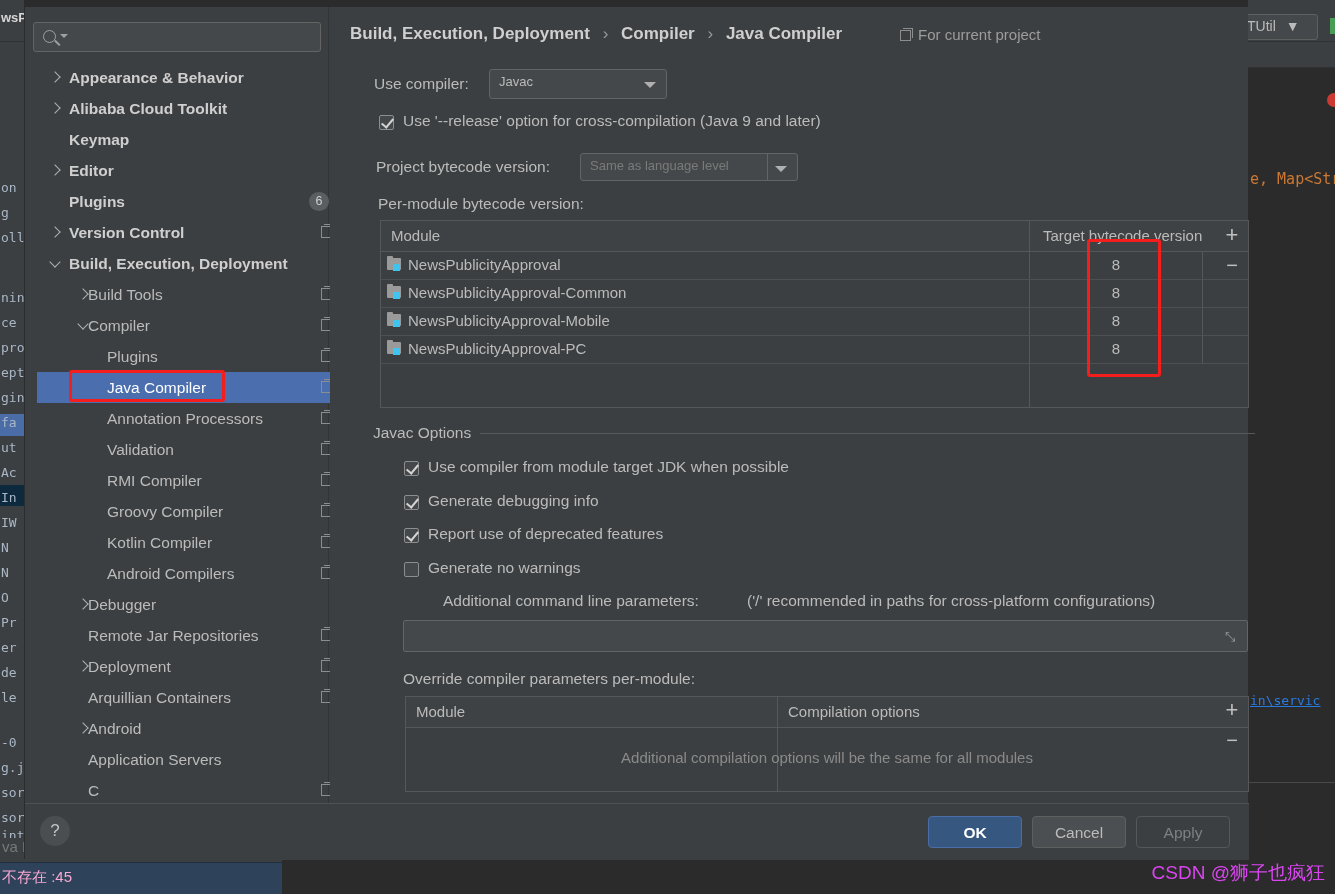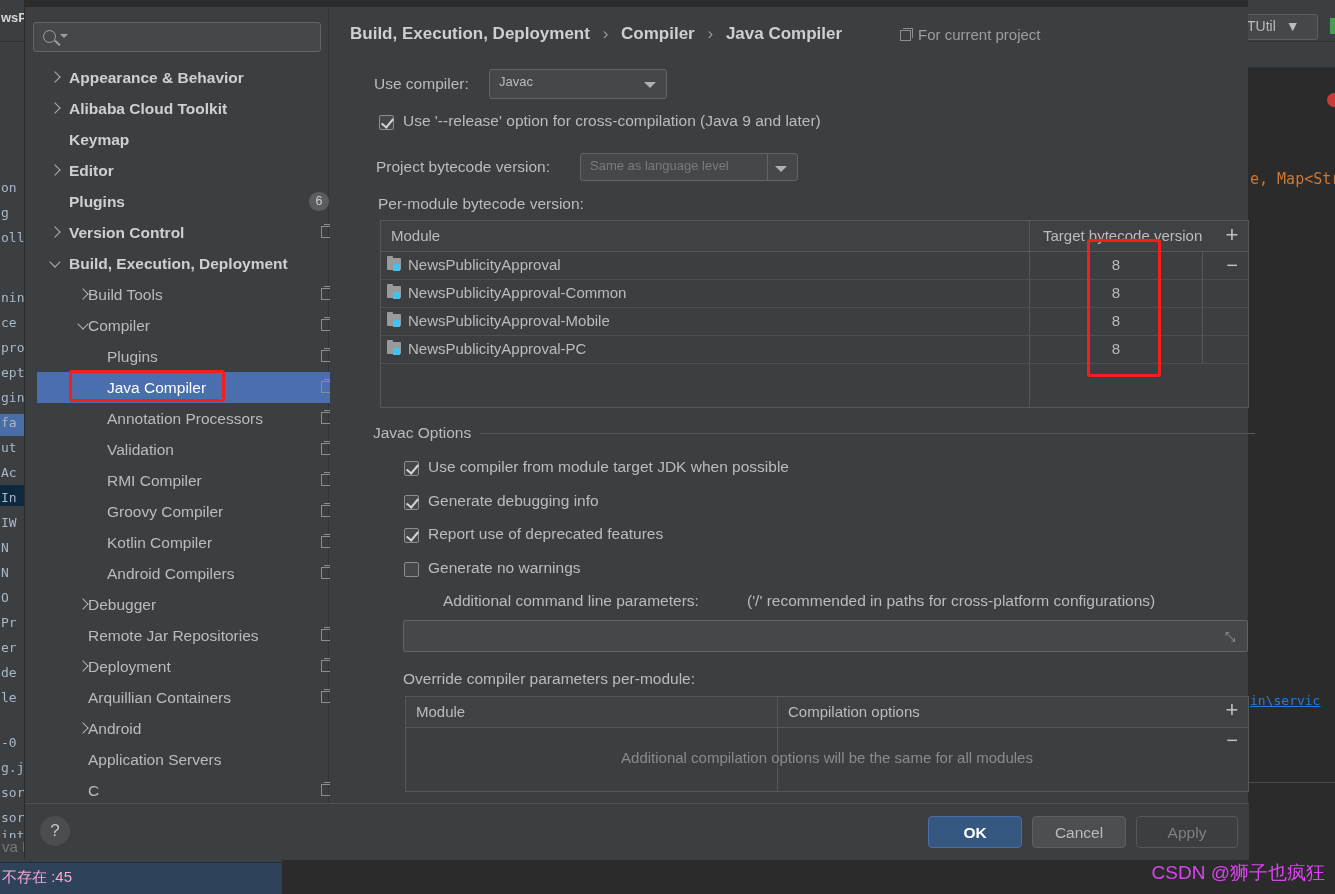--- a/index.html
+++ b/index.html
@@ -317,21 +317,21 @@
   }
   #btn-ok {
     left: 903px; width: 94px; background: #365880; border: 1px solid #4a6da7;
     color: #ffffff; font-weight: bold;
   }
   #btn-cancel {
     left: 1007px; width: 94px; background: #4c4f51; border: 1px solid #5e6060;
     color: #bbbbbb;
   }
   #btn-apply {
-    left: 1111px; width: 102px; background: #42454700; border: 1px solid #55585a;
+    left: 1111px; width: 94px; background: #42454700; border: 1px solid #55585a;
     color: #7d8082;
   }
 </style>
 </head>
 <body>
 
 <div id="ide-bg">
   <div class="ide-left-strip">
     <div class="strip-sel" style="top:414px"></div>
     <div class="strip-sel2" style="top:485px"></div>

